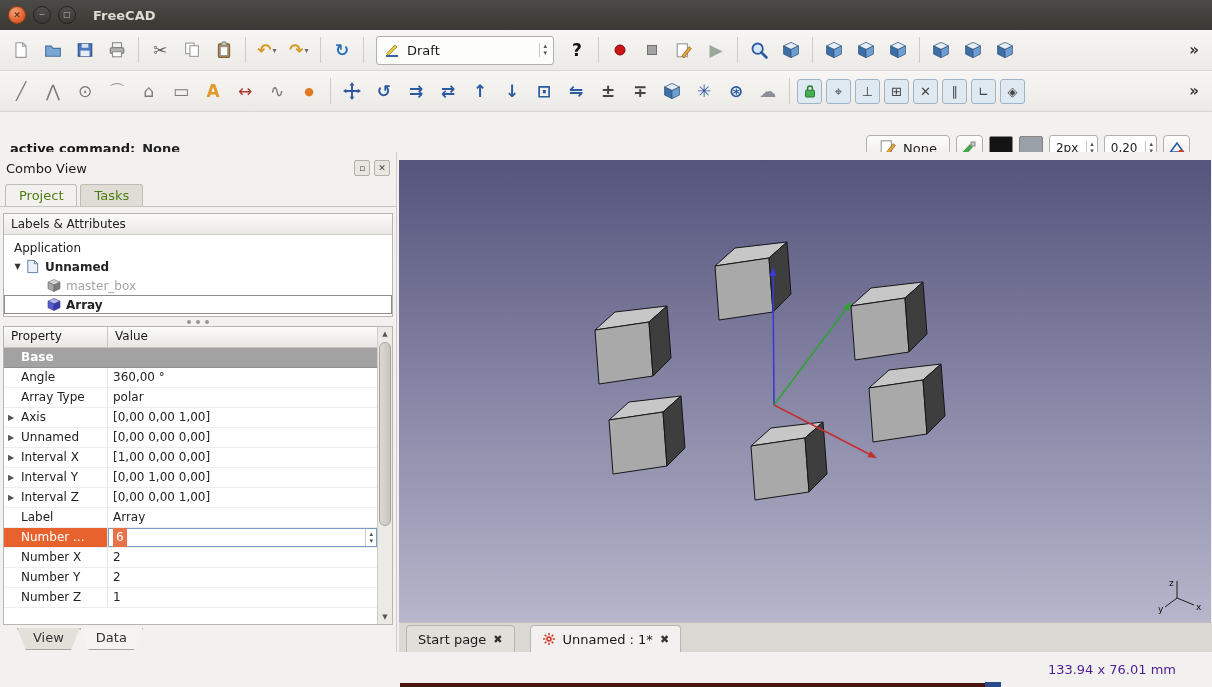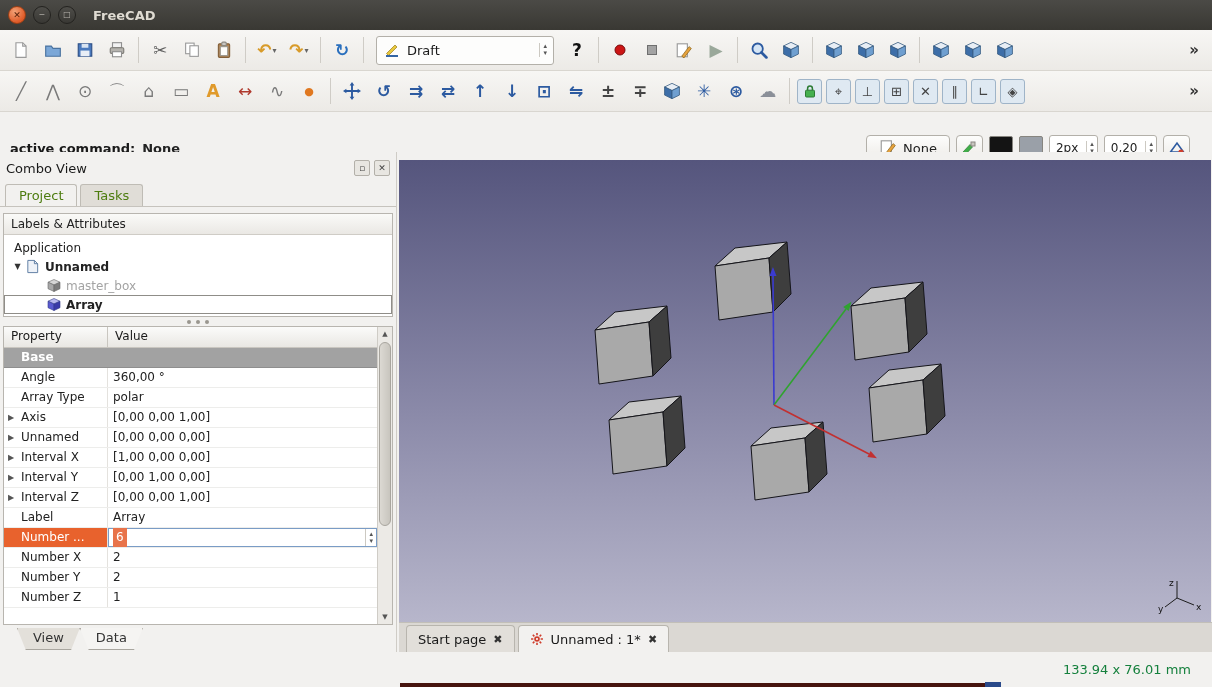--- a/index.html
+++ b/index.html
@@ -84,28 +84,28 @@
 .bottom-tabs{height:25px;display:flex;padding-left:17px;padding-top:1px;}
 .btab{position:relative;padding:2px 16px;font-size:13px;color:#333;}
 .btab .bg{position:absolute;top:0;left:0;right:0;bottom:2px;background:#e3e0da;border:1px solid #a9a69f;border-top:none;clip-path:polygon(0 0,100% 0,86% 100%,14% 100%);}
 .btab.active .bg{background:#f5f4f2;}
 .btab .tl{position:relative;}
 
 
 .viewport-area{flex:1;display:flex;flex-direction:column;background:#f2f1ef;padding-top:8px;margin-left:2px;}
 .view3d{height:462px;position:relative;}
 .view3d svg{display:block;}
-.doc-tabs{height:30px;background:#dbd8d3;border-top:1px solid #c2bfb8;display:flex;align-items:flex-end;padding-left:7px;}
+.doc-tabs{height:30px;background:#dbd8d3;border-top:1px solid #c2bfb8;display:flex;align-items:flex-end;padding-left:7px;gap:12px;}
 .dtab{display:flex;align-items:center;gap:7px;padding:4px 11px;background:#e2dfda;border:1px solid #b8b5ae;border-bottom:none;border-radius:4px 4px 0 0;margin-right:3px;font-size:13px;height:27px;color:#1a1a1a;}
 .dtab.active{background:#f2f1ef;}
 .dtab .x{font-size:11px;color:#333;font-weight:bold;}
 
 
 .statusbar{position:absolute;bottom:0;left:0;right:0;height:35px;background:#f2f1ef;display:flex;align-items:center;}
-.dims{margin-left:auto;margin-right:21px;font-size:13px;color:#15803d;}
+.dims{margin-left:auto;margin-right:36px;font-size:13px;color:#4c1d95;}
 .bgstrip{position:absolute;bottom:0;left:400px;width:585px;height:4px;background:#47140e;}
 .bgnub{position:absolute;bottom:0;left:985px;width:16px;height:5px;background:#2a4a8a;}
 </style>
 </head>
 <body>
 
 <div class="window">
 
   <div class="titlebar">
     <span class="wbtn close">✕</span>

